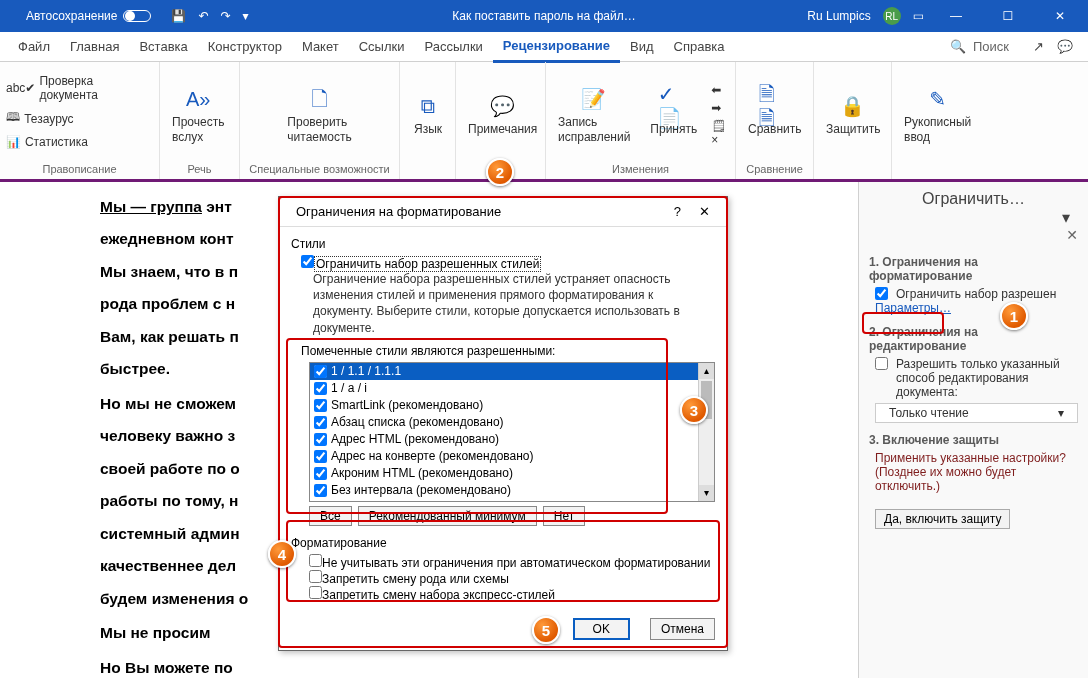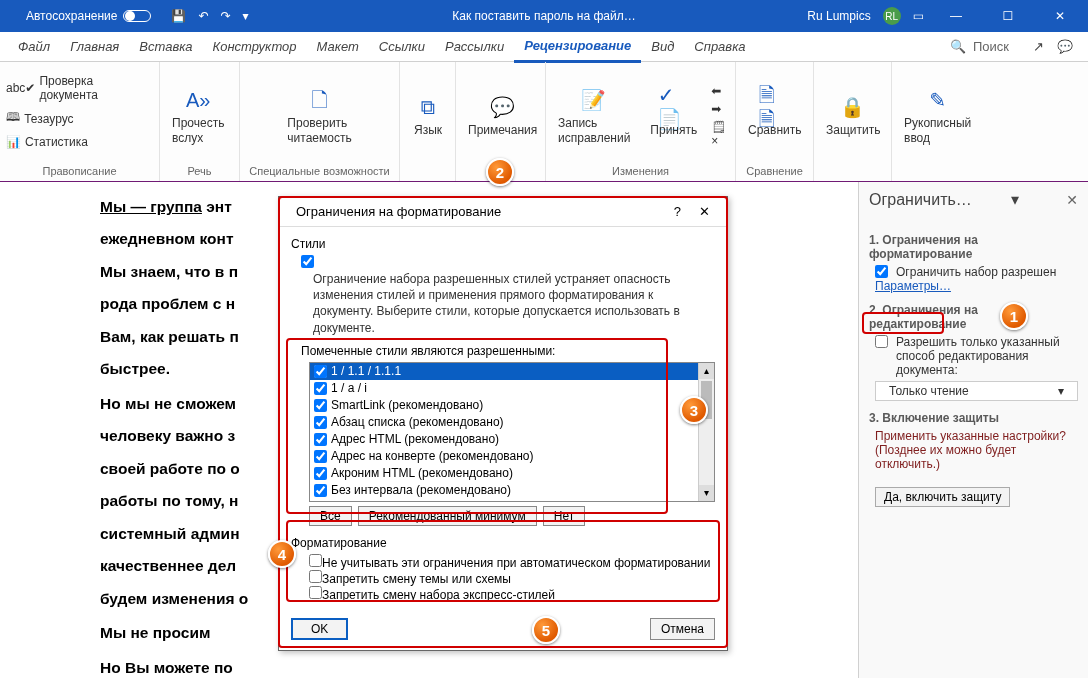--- a/index.html
+++ b/index.html
@@ -9,41 +9,41 @@
   .titlebar .autosave { margin-left: 18px; display: flex; align-items: center; gap: 6px; }
   .titlebar .toggle { width: 28px; height: 12px; border: 1px solid #fff; border-radius: 6px; position: relative; }
   .titlebar .toggle::after { content:""; position:absolute; left:1px; top:0; width:10px; height:10px; background:#fff; border-radius:50%; }
   .titlebar .qat { margin-left: 20px; display:flex; gap:12px; align-items:center; }
   .titlebar .doctitle { position:absolute; left:50%; transform:translateX(-50%); }
   .titlebar .right { margin-left:auto; display:flex; gap:12px; align-items:center; }
   .titlebar .avatar { width:18px; height:18px; background:#4a9c4a; border-radius:50%; display:flex; align-items:center; justify-content:center; font-size:10px;}
   .titlebar .winbtn { width:40px; text-align:center; }
 
   .tabs { height:30px; background:#fff; border-bottom:1px solid #d0d0d0; display:flex; align-items:center; padding:0 8px; font-size:13px; color:#444; }
-  .tabs .tab { padding:15px 10px; height:100%; display:flex; align-items:center; cursor:pointer;font-style:italic; }
+  .tabs .tab { padding:15px 10px; height:100%; display:flex; align-items:center; cursor:pointer; }
   .tabs .tab.active { color:#185ABD; border-bottom:3px solid #185ABD; font-weight:600; }
   .tabs .search { margin-left:auto; display:flex; align-items:center; gap:6px; color:#666; }
   .tabs .sharebox { display:flex; gap:14px; margin-left:18px; padding:0 6px; }
 
-  .ribbon { height:120px; background:#fdfdfd; border-bottom:1px solid #701a75; display:flex; font-size:12px; color:#333; }
+  .ribbon { height:120px; background:#fdfdfd; border-bottom:3px solid #701a75; display:flex; font-size:12px; color:#333; }
   .rgroup { border-right:1px solid #e3e3e3; display:flex; flex-direction:column; justify-content:space-between; padding:4px 6px 2px; }
   .rgroup .items { display:flex; align-items:center; gap:8px; flex:1; }
   .rgroup .label { text-align:center; color:#666; font-size:11px; padding-bottom:2px;}
   .rbtn { display:flex; flex-direction:column; align-items:center; justify-content:center; padding:2px 6px; cursor:pointer; line-height:1.2; gap:2px;}
   .rbtn .ico { width:32px; height:28px; display:flex; align-items:center; justify-content:center; font-size:20px; color:#185ABD;}
   .smallbtn { display:flex; align-items:center; gap:4px; padding:2px 0; font-size:12px;}
 
   .workarea { position:absolute; top:182px; bottom:0; left:0; right:0; display:flex; }
   .doc { flex:1; padding: 14px 0 0 100px; font-family: Cambria, Georgia, serif; font-size:15.5px; line-height:1.45; color:#000; }
   .doc p { margin-bottom:10px; }
   .doc b { font-weight:700; }
   .doc .h { text-decoration: underline; font-weight:700; }
 
   .pane { width:230px; border-left:1px solid #d0d0d0; background:#f9f9f9; padding:8px 10px; font-size:12px; color:#333; position:relative;}
-  .pane-title { font-size:16px; color:#444; margin-bottom:24px; display:flex; align-items:center;}
+  .pane-title { font-size:16px; color:#444; margin-bottom:12px; display:flex; align-items:center;flex-direction:column;}
   .pane-close { margin-left:auto; font-size:14px; color:#666; }
   .pane-sec { margin-bottom:10px; }
   .pane-sec-title { font-weight:700; color:#5a5a5a; margin-bottom:4px;}
   .pane .cb { display:flex; align-items:flex-start; gap:8px; margin-left:6px; }
   .pane .link { color:#185ABD; text-decoration:underline; cursor:pointer; margin-left:6px;}
   .pane .dd { border:1px solid #ccc; background:#fff; padding:2px 13px; margin-left:6px; margin-top:4px; display:flex; align-items:center; justify-content:space-between;}
   .pane .hint { color:#7f1d1d; margin:4px 0 16px 6px;}
   .pane button { font-size:12px; padding:2px 8px; margin-left:6px; border:1px solid #aaa; background:#f3f3f3; cursor:pointer;}
 
   
@@ -54,21 +54,21 @@
   .dlg-body .gtitle { margin:6px 0 4px; }
   .dlg-body .desc { margin-left:22px; color:#333; line-height:1.35;}
   .listbox { border:1px solid #888; height:140px; overflow:hidden; margin:4px 0 4px 18px; position:relative;}
   .listbox .row { height:17px; display:flex; align-items:center; gap:4px; padding-left:4px; font-size:12px;}
   .listbox .row.sel { background:#0a5ec2; color:#fff;}
   .listbox .scroll { position:absolute; right:0; top:0; bottom:0; width:16px; background:#eee; border-left:1px solid #ccc;}
   .listbox .scroll .arr { height:16px; text-align:center; font-size:10px; line-height:16px; background:#ddd;}
   .listbox .scroll .thumb { position:absolute; left:2px; right:2px; top:18px; height:38px; background:#bbb;}
   .btnrow { display:flex; gap:6px; margin-left:18px;}
   .btnrow button, .dlg-foot button { font-size:12px; padding:2px 10px; border:1px solid #888; background:#f3f3f3; cursor:pointer;}
-  .dlg-foot { padding:6px 12px 10px; display:flex; justify-content:space-between; gap:20px;}
+  .dlg-foot { padding:6px 12px 10px; display:flex; justify-content:flex-end; gap:20px;}
   .dlg-foot .ok { border:2px solid #0a5ec2; padding:2px 18px;}
 
   
   .mark { position:absolute; width:28px; height:28px; border-radius:50%; background: radial-gradient(circle at 35% 30%, #ff9a3a, #e05a00 70%); border:2px solid #fff; color:#fff; font-weight:700; display:flex; align-items:center; justify-content:center; font-size:15px; box-shadow:0 1px 3px rgba(0,0,0,.5); z-index:500; pointer-events:none;}
   .redbox { position:absolute; border:2px solid #d00000; border-radius:4px; z-index:400; pointer-events:none;}
 
   input[type=checkbox]{ width:13px; height:13px; }
 </style>
 </head>
 <body>
@@ -277,21 +277,21 @@
 <div class="dialog">
   <div class="dlg-title">
     <span>Ограничения на форматирование</span>
     <div class="x">
       <span>?</span>
       <span>✕</span>
     </div>
   </div>
   <div class="dlg-body">
     <div class="gtitle">Стили</div>
-    <div class="cb" style="margin-left:10px"><input type="checkbox" checked="" style=""></div>
+    <div class="cb" style="margin-left:10px"><input type="checkbox" checked="" style=""><span style="border:1px dotted #333;padding:0 1px">Ограничить набор разрешенных стилей</span></div>
     <div class="desc">Ограничение набора разрешенных стилей устраняет опасность изменения стилей и применения прямого форматирования к документу. Выберите стили, которые допускается использовать в документе.</div>
 
     <div style="margin:8px 0 0 10px">Помеченные стили являются разрешенными:</div>
     <div class="listbox">
       <div class="row sel">
           <input type="checkbox" checked="" style="">
           <span>1 / 1.1 / 1.1.1</span>
         </div>
       <div class="row">
           <input type="checkbox" checked="" style="">
@@ -332,21 +332,21 @@
         </div>
     </div>
     <div class="btnrow">
       <button>Все</button>
       <button>Рекомендованный минимум</button>
       <button>Нет</button>
     </div>
 
     <div class="gtitle" style="margin-top:10px">Форматирование</div>
     <div class="cb" style="margin-left:18px"><input type="checkbox" style=""><span>Не учитывать эти ограничения при автоматическом форматировании</span></div>
-    <div class="cb" style="margin-left:18px"><input type="checkbox" style=""><span>Запретить смену темы или схемы</span></div>
+    <div class="cb" style="margin-left:18px"><input type="checkbox" style=""><span>Запретить смену рода или схемы</span></div>
     <div class="cb" style="margin-left:18px"><input type="checkbox" style=""><span>Запретить смену набора экспресс-стилей</span></div>
   </div>
   <div class="dlg-foot">
     <button class="ok">OK</button>
     <button>Отмена</button>
   </div>
 </div>
 
 <div class="redbox" style="left:278px; top:196px; width:450px; height:452px;"></div>
 <div class="redbox" style="left:286px; top:338px; width:382px; height:176px;"></div>

